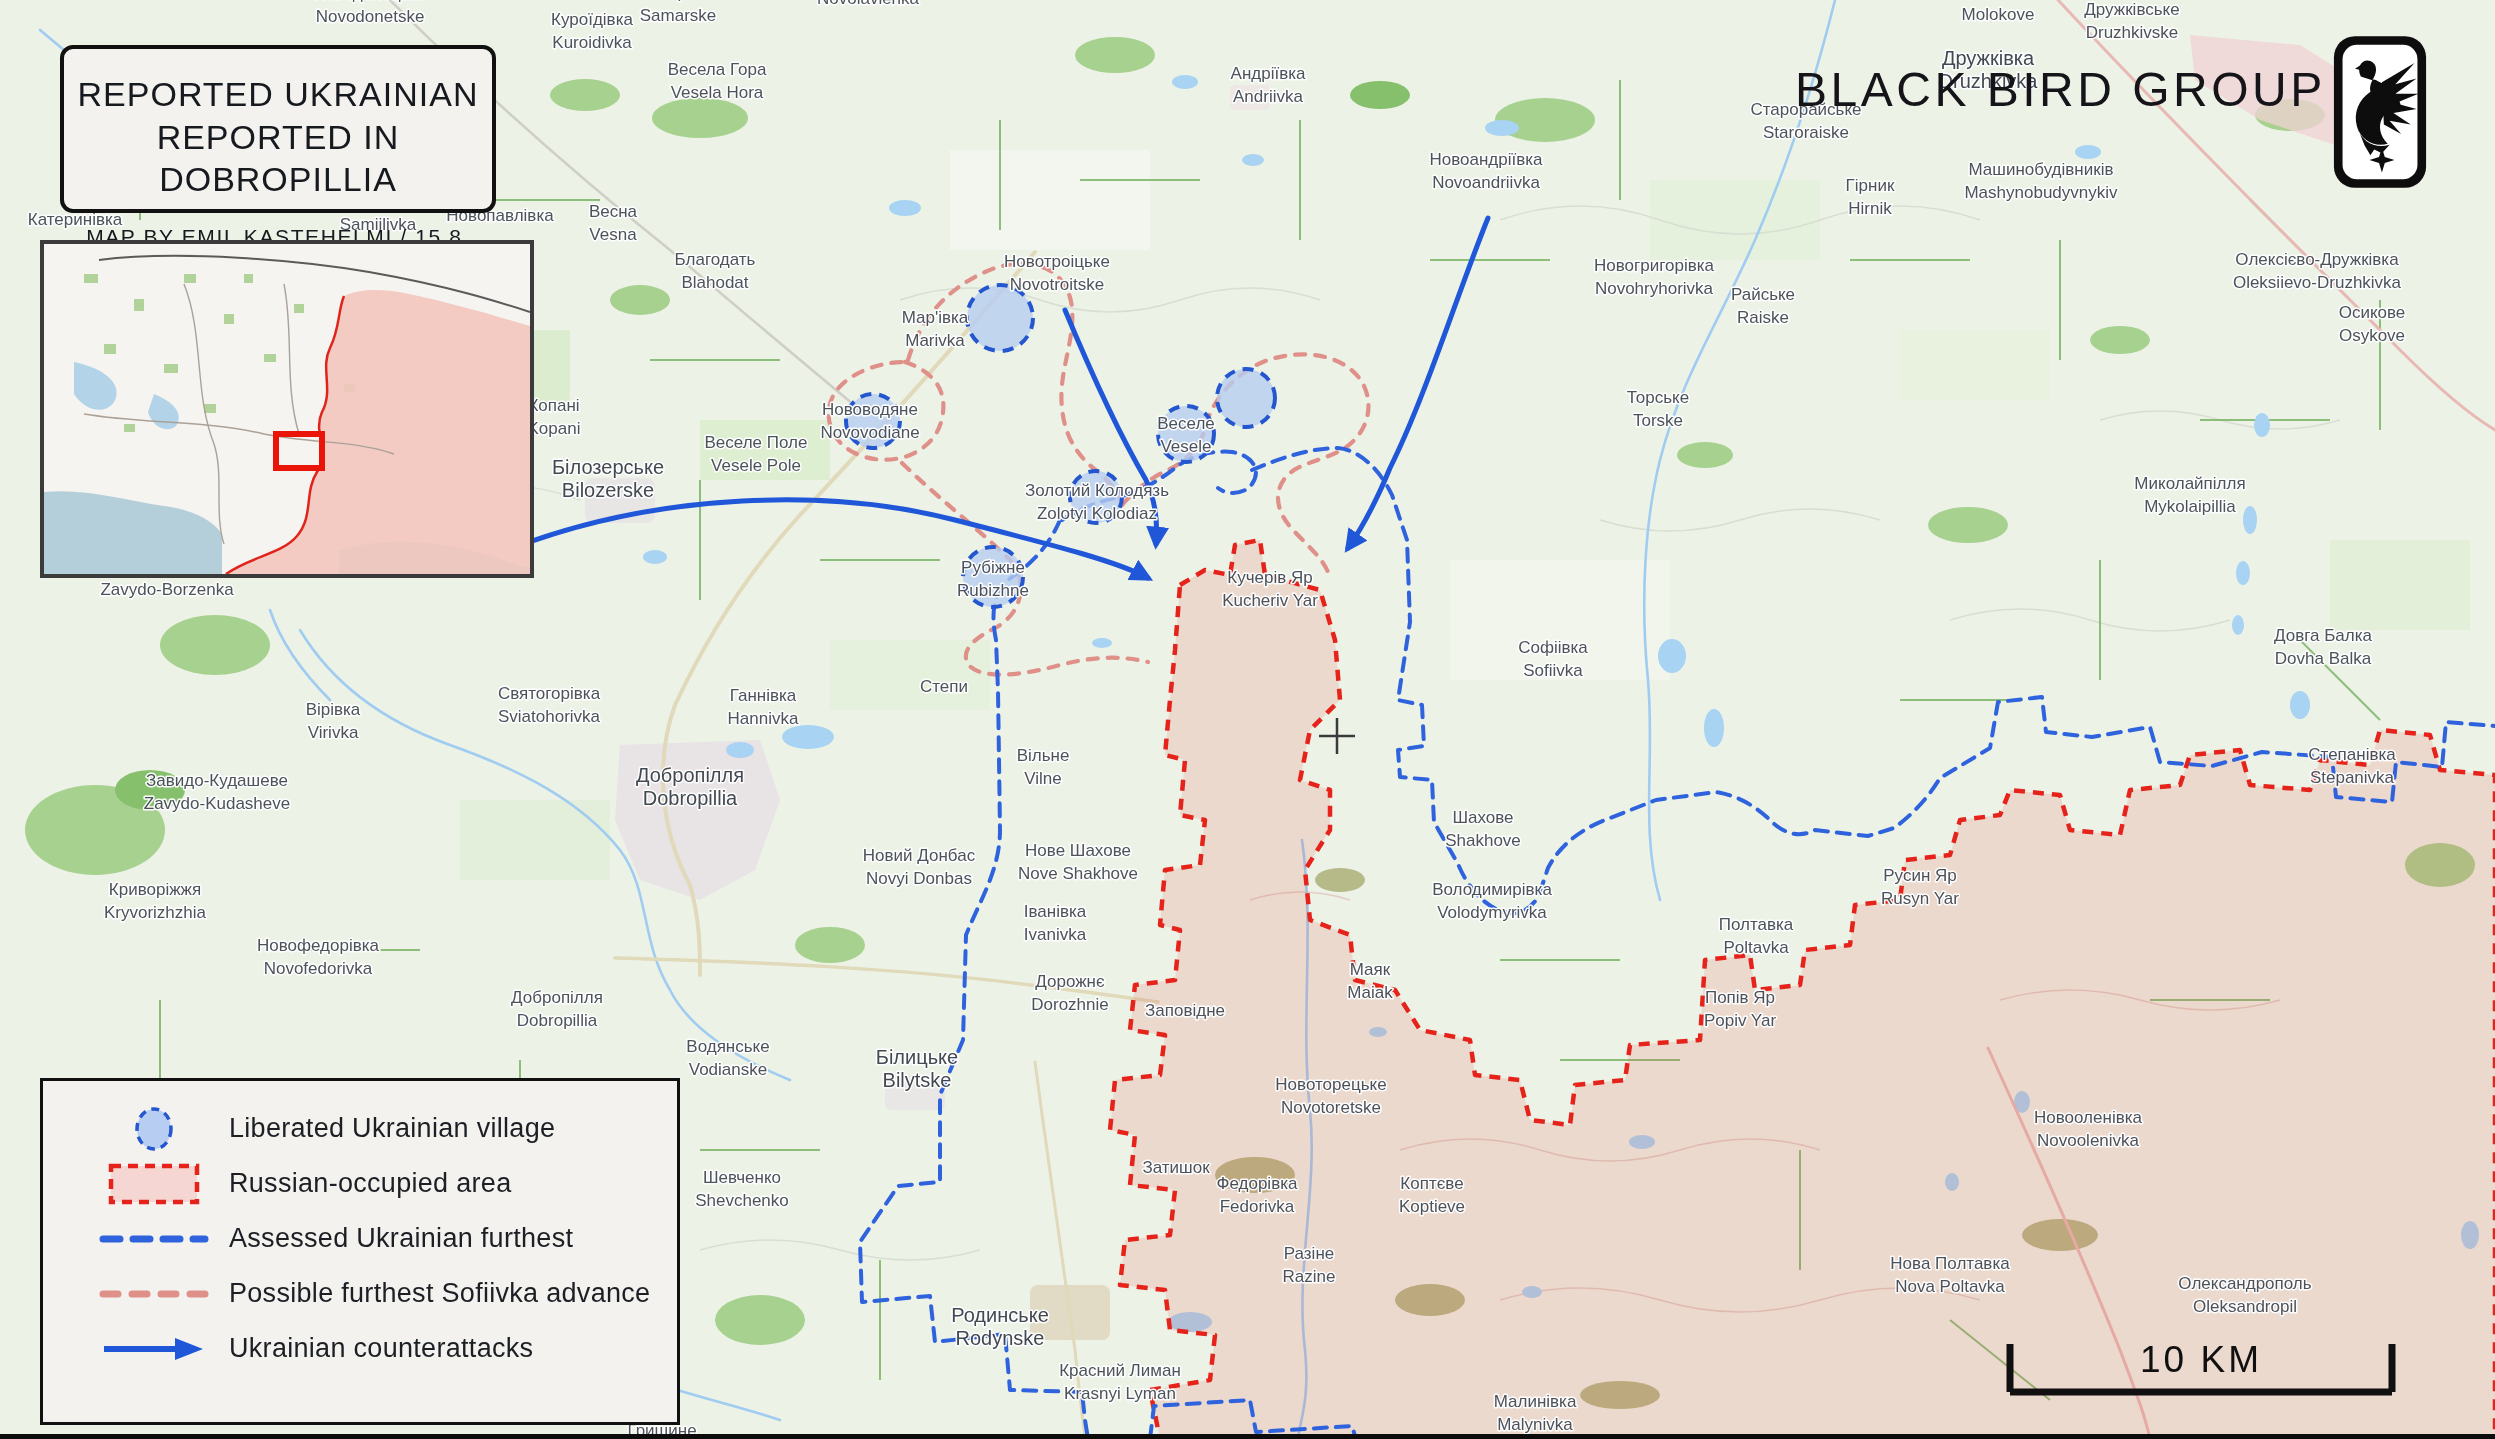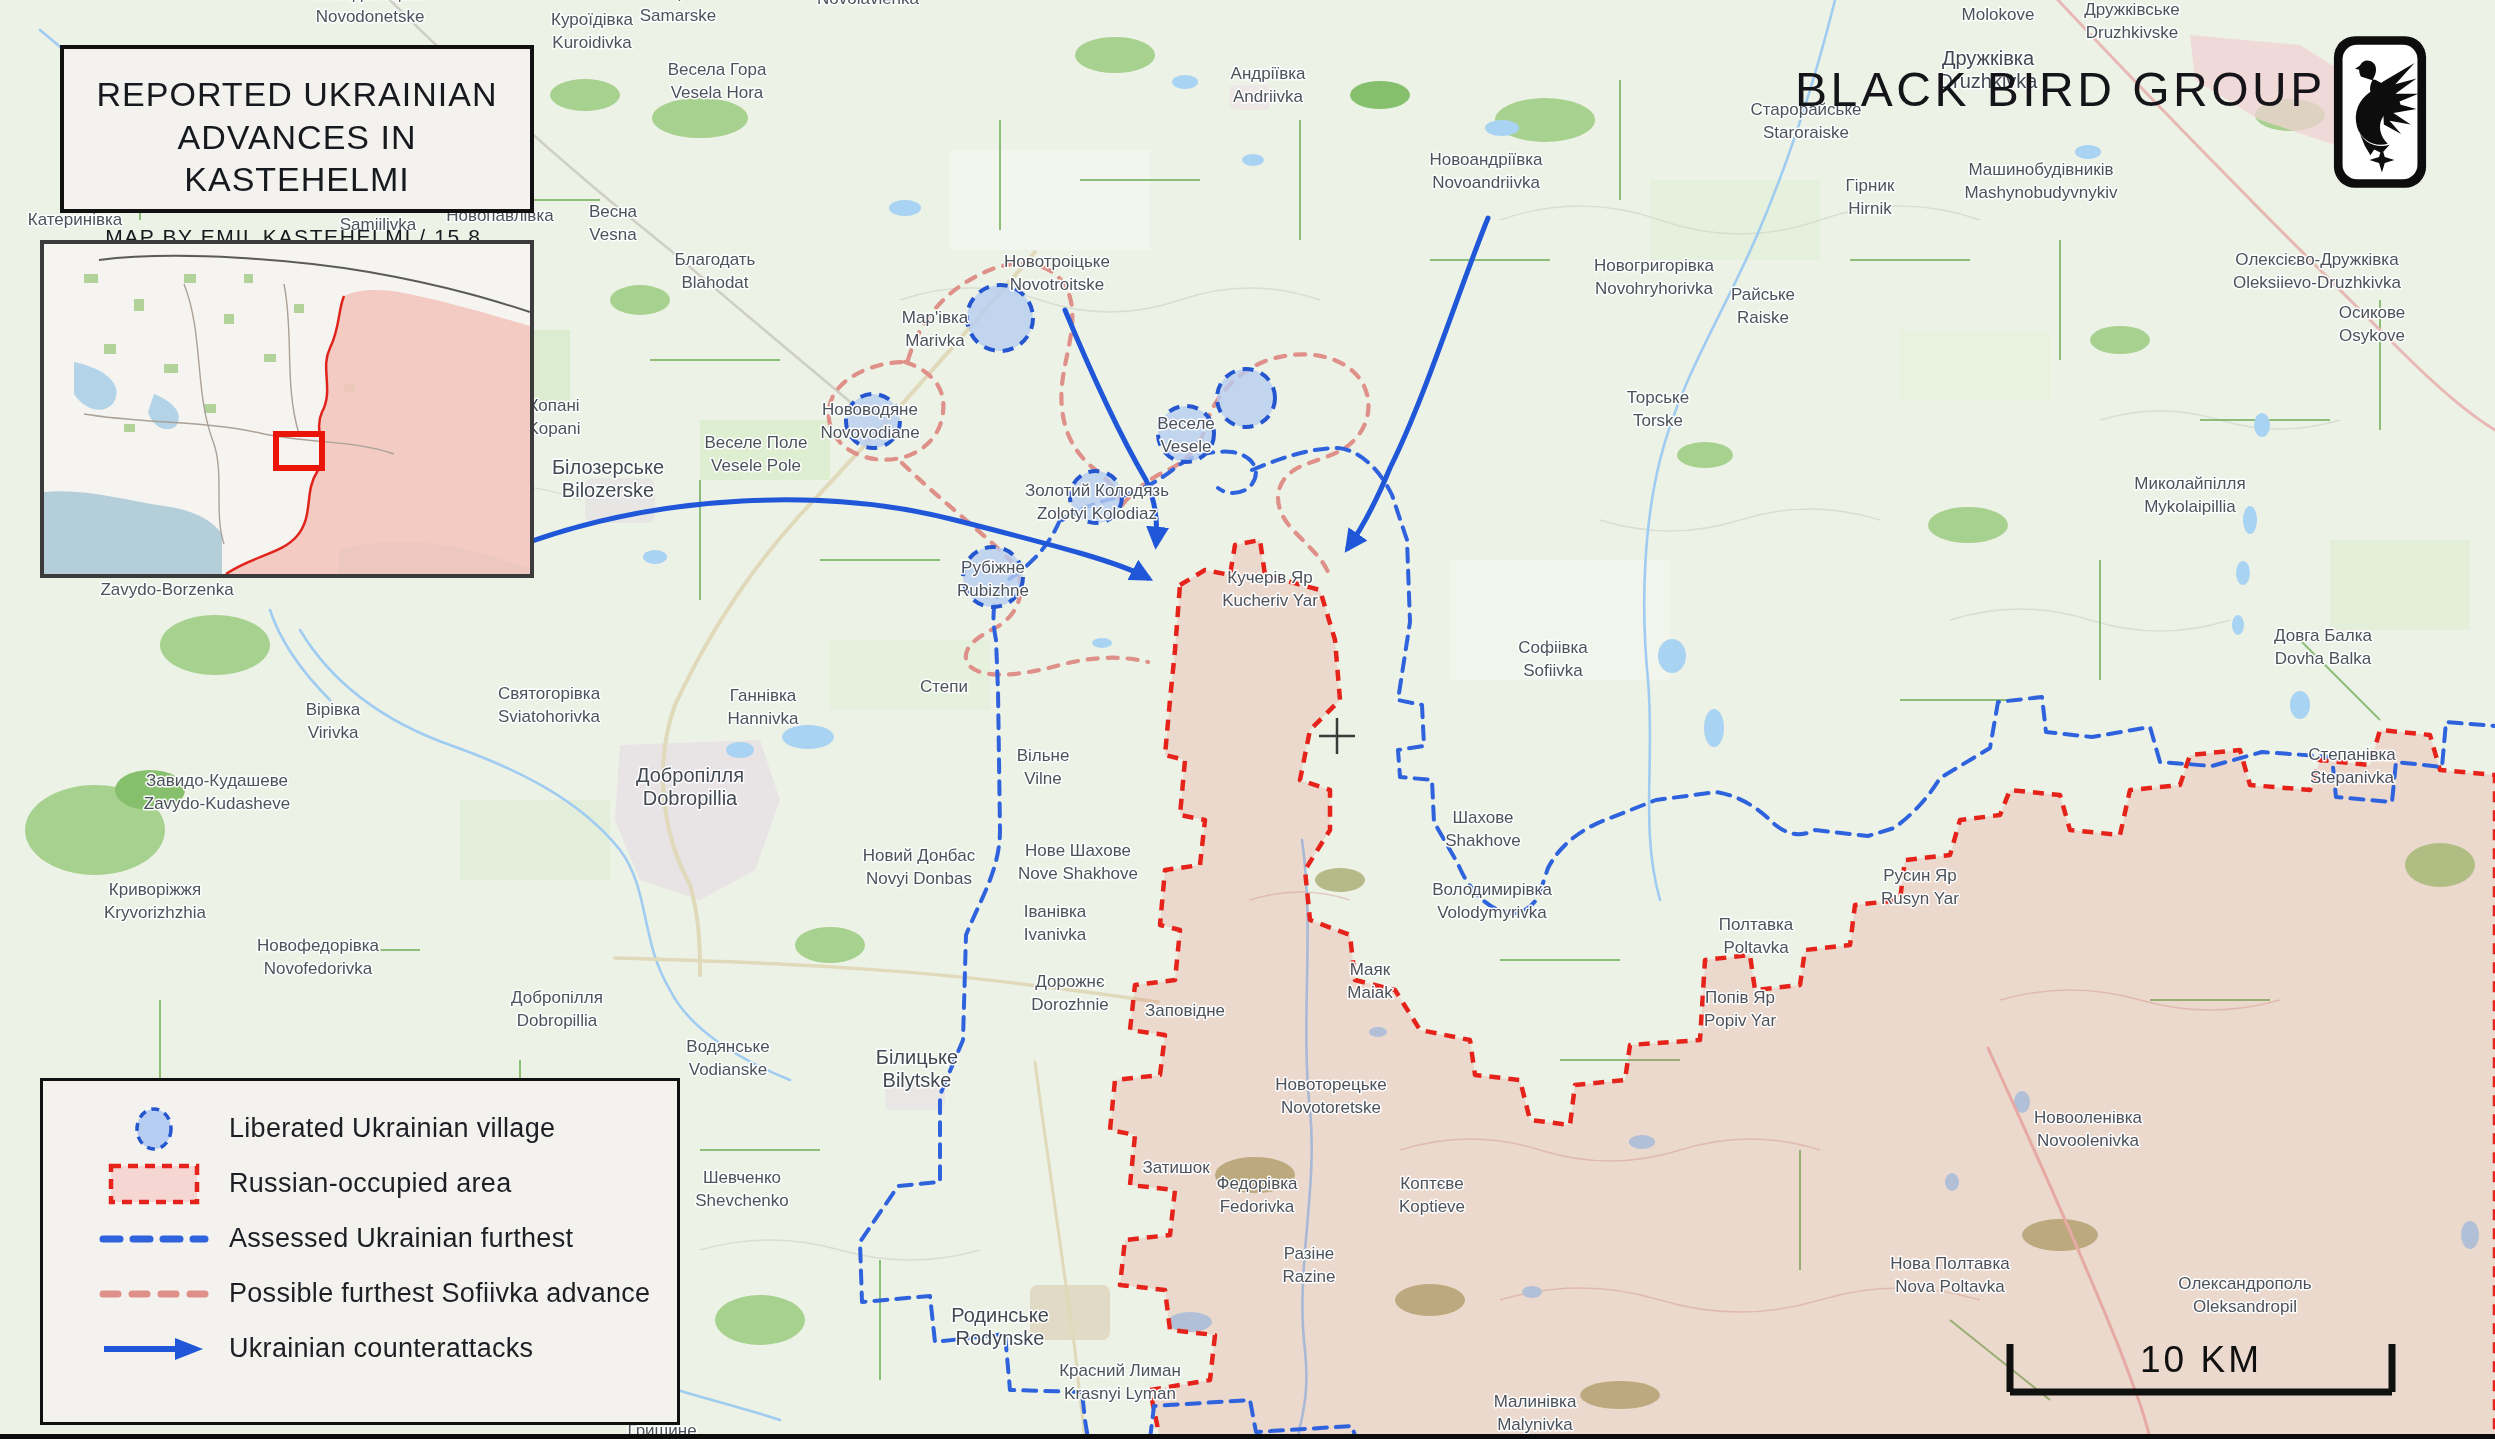--- a/index.html
+++ b/index.html
@@ -8,21 +8,21 @@
   .stage svg.mapcanvas{position:absolute;left:0;top:0;}
 
   
   .maplabel{font-family:"Liberation Sans",sans-serif;font-size:17px;fill:#474d56;
             stroke:#ffffff;stroke-width:3px;paint-order:stroke;stroke-linejoin:round;opacity:.96;}
   .maplabel.big{font-size:20px;fill:#3d434c;}
 
   
   .panel{position:absolute;background:var(--panel-bg,#f3f2ef);border:4px solid var(--panel-border,#111);
          box-sizing:border-box;color:#16191d;}
-  .titlebox{left:60px;top:45px;width:474px;height:168px;text-align:center;padding-top:24px;}
+  .titlebox{left:60px;top:45px;width:436px;height:168px;text-align:center;padding-top:24px;border-radius:13px;}
   .titlebox .t{font-size:34px;letter-spacing:1px;line-height:1.25;font-weight:500;}
   .titlebox .sub{margin-top:24px;font-size:21px;letter-spacing:1.6px;font-weight:400;}
 
   .insetbox{position:absolute;left:40px;top:240px;width:494px;height:338px;border:4px solid #3b3b3b;
             box-sizing:border-box;background:#f6f4f0;overflow:hidden;}
 
   .legend{left:40px;top:1078px;width:640px;height:347px;border-width:3px;padding:20px 0 0 36px;}
   .legend .row{display:flex;align-items:center;height:55px;}
   .legend .sw{width:150px;display:flex;justify-content:center;align-items:center;flex:0 0 150px;}
   .legend .lab{font-size:27px;color:#1c1f24;letter-spacing:.3px;}
@@ -319,21 +319,21 @@
     <line x1="2010" y1="1344" x2="2010" y2="1392"></line>
     <line x1="2392" y1="1344" x2="2392" y2="1392"></line>
     <text x="2201" y="1372" text-anchor="middle" stroke="none" fill="#101010" font-family="Liberation Sans, sans-serif" font-size="37" letter-spacing="3">10 KM</text>
   </g>
 
   <rect x="0" y="1434" width="2495" height="5" fill="#0c0c0c"></rect>
 </svg>
 
 <div class="panel titlebox">
   <div class="t">REPORTED UKRAINIAN</div>
-  <div class="t">ADVANCES IN KASTEHELMI</div>
+  <div class="t">REPORTED IN DOBROPILLIA</div>
   <div class="sub">MAP BY EMIL KASTEHELMI / 15.8.</div>
 </div>
 
 <div class="insetbox">
   <svg width="486" height="330" viewBox="0 0 486 330">
     <rect width="486" height="330" fill="#f6f4f0"></rect>
     <g fill="#9bc97d" opacity=".75">
       <rect x="40" y="30" width="14" height="9"></rect>
           <rect x="90" y="55" width="10" height="12"></rect>
       <rect x="140" y="30" width="12" height="9"></rect>

